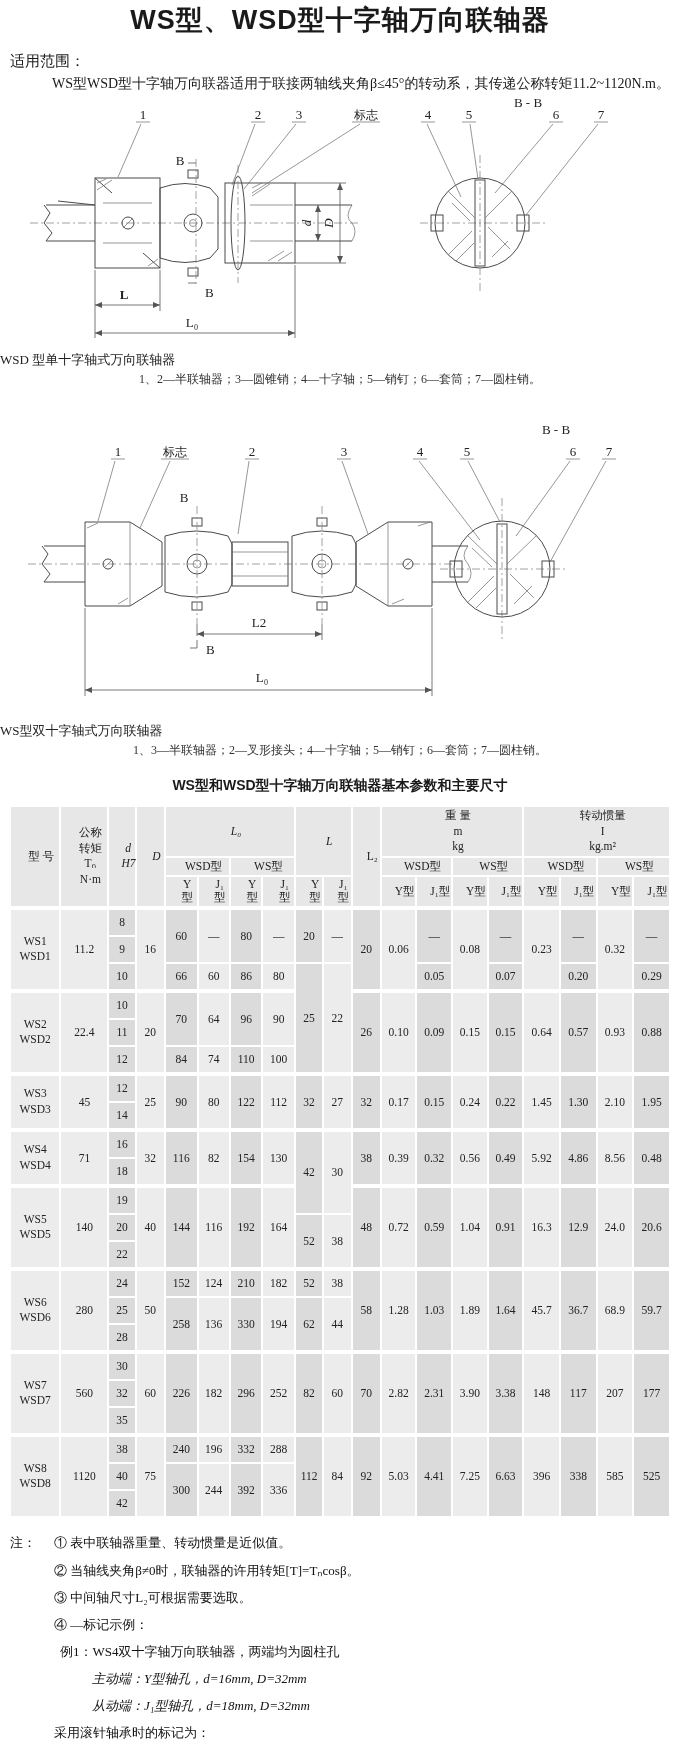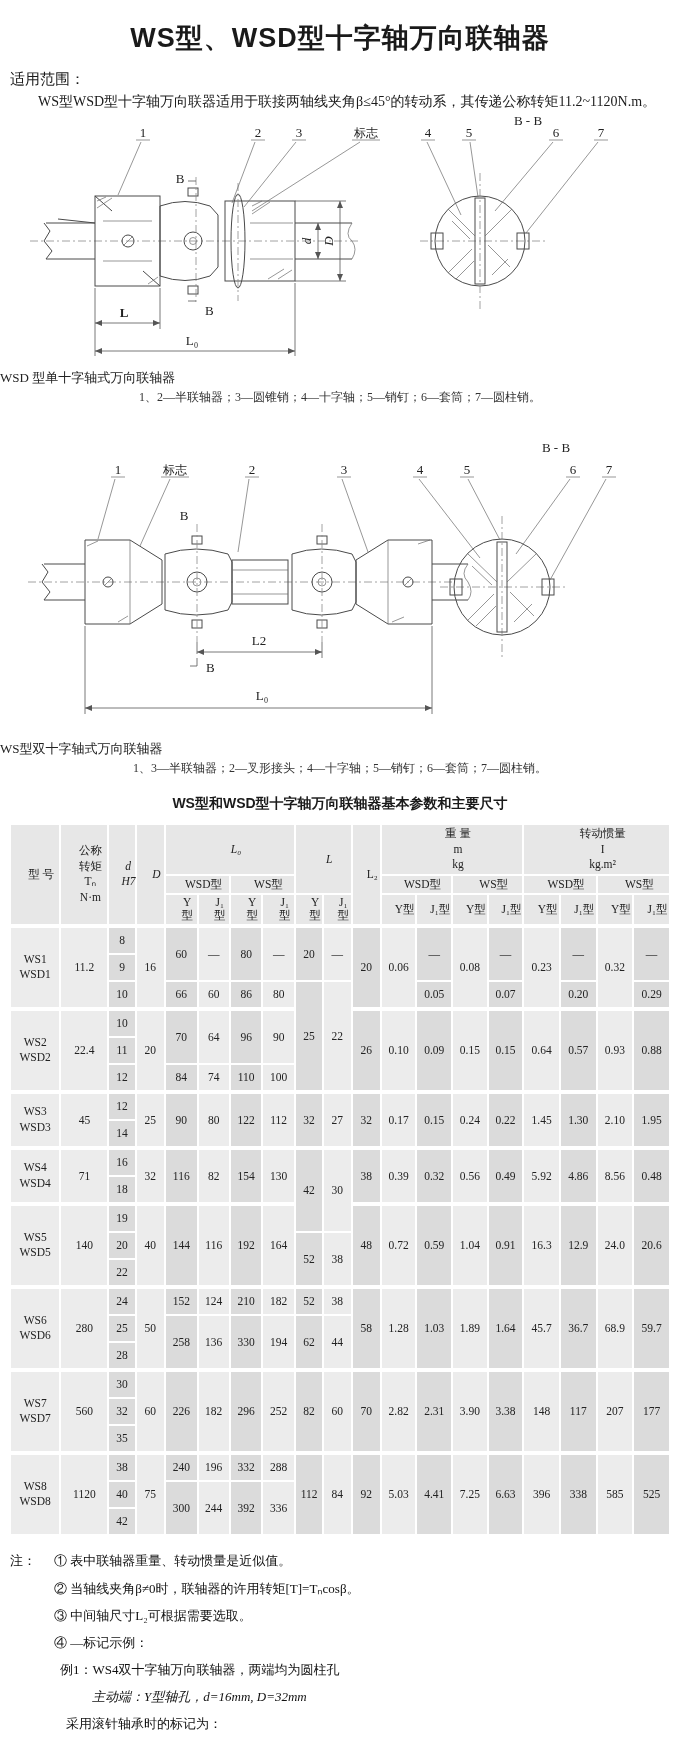--- a/index.html
+++ b/index.html
@@ -1,19 +1,19 @@
 <!DOCTYPE html>
 <html><head>
 <meta charset="utf-8">
 <style>
   html,body{margin:0;padding:0;background:#fff;}
   body{width:680px;min-height:1744px;font-family:"Liberation Sans",sans-serif;color:#1a1a1a;}
-  #page-title{text-align:center;font-size:27px;font-weight:bold;letter-spacing:1px;padding-top:20px;margin:0 0 14px 0;}
+  #page-title{text-align:center;font-size:27px;font-weight:bold;letter-spacing:1px;padding-top:2px;margin:0 0 14px 0;}
   #scope-label{font-size:15px;font-weight:normal;margin:0 0 4px 10px;}
-  #scope-text{font-size:14px;margin:0 10px;text-indent:2em;font-family:"Liberation Serif",serif;}
+  #scope-text{font-size:14px;margin:0 10px;text-indent:2em;font-family:"Liberation Serif",serif;text-align:right;}
   svg text{fill:#222;font-size:13px;font-family:"Liberation Serif",serif;}
   svg text.cn{font-family:"Liberation Sans",sans-serif;font-size:12px;}
   .ln{stroke:#4a4a4a;stroke-width:1;fill:none;}
   .thin{stroke:#6a6a6a;stroke-width:0.7;fill:none;}
   .cl{stroke:#8a8a8a;stroke-width:0.8;fill:none;stroke-dasharray:8 3 2 3;}
   .dim{stroke:#555;stroke-width:0.8;fill:none;}
   .arr{fill:#555;stroke:none;}
   .caption{text-align:left;font-size:13px;margin:2px 0 2px 0;font-family:"Liberation Serif",serif;color:#222;}
   .parts{text-align:center;font-size:12px;margin:2px 0 0 0;font-family:"Liberation Serif",serif;color:#333;}
   #table-title{text-align:center;font-size:14px;font-weight:bold;margin:18px 0 10px 0;}
@@ -597,18 +597,19 @@
     <span>注：</span>
     <div>
       <div class="note-item">① 表中联轴器重量、转动惯量是近似值。</div>
       <div class="note-item">② 当轴线夹角β≠0时，联轴器的许用转矩[T]=Tₙcosβ。</div>
       <div class="note-item">③ 中间轴尺寸L₂可根据需要选取。</div>
       <div class="note-item">④ —标记示例：</div>
     </div>
   </div>
   <div class="ex">例1：WS4双十字轴万向联轴器，两端均为圆柱孔</div>
   <div class="ex lv2">主动端：Y型轴孔，d=16mm, D=32mm</div>
-  <div class="ex" style="margin-left:56px">采用滚针轴承时的标记为：</div>
+  <div class="ex lv2">从动端：J₁型轴孔，d=18mm, D=32mm</div>
+  <div class="ex" style="margin-left:44px">采用滚针轴承时的标记为：</div>
 
 </div>
 
 
 
 
 </body></html>

